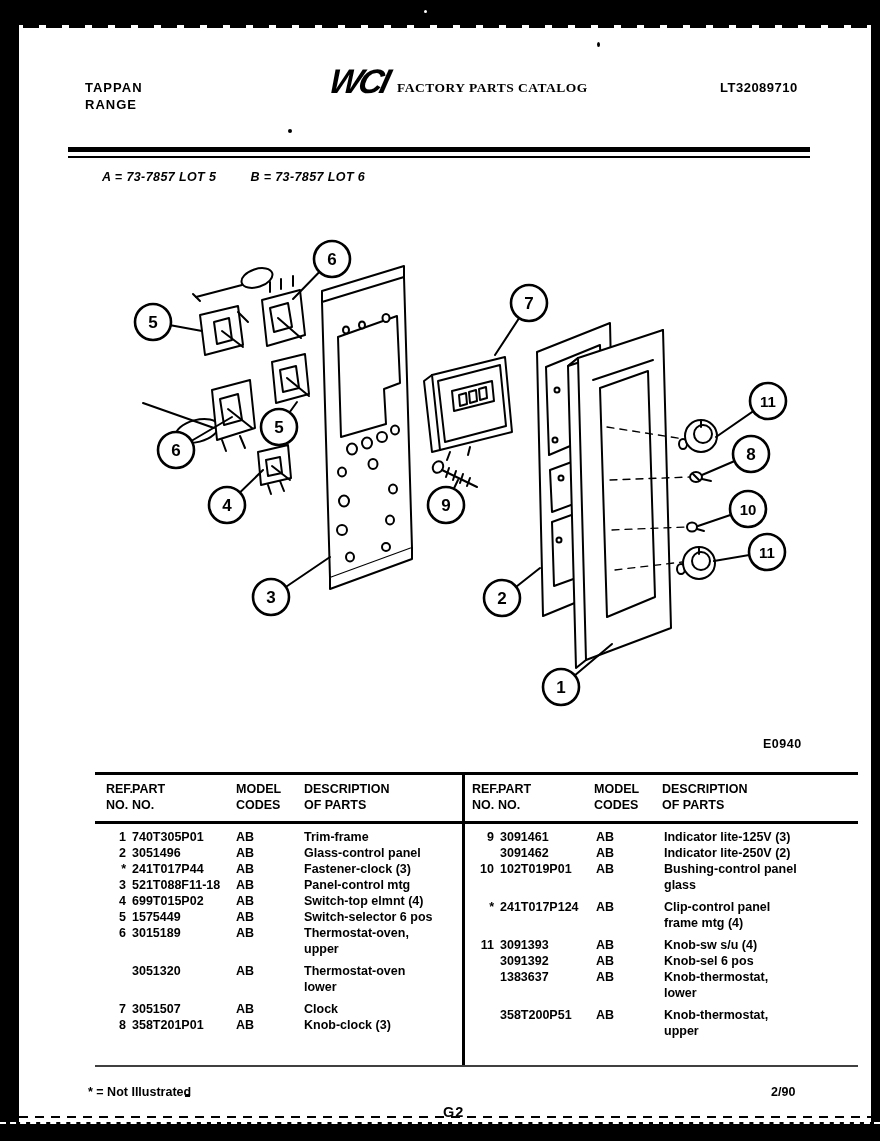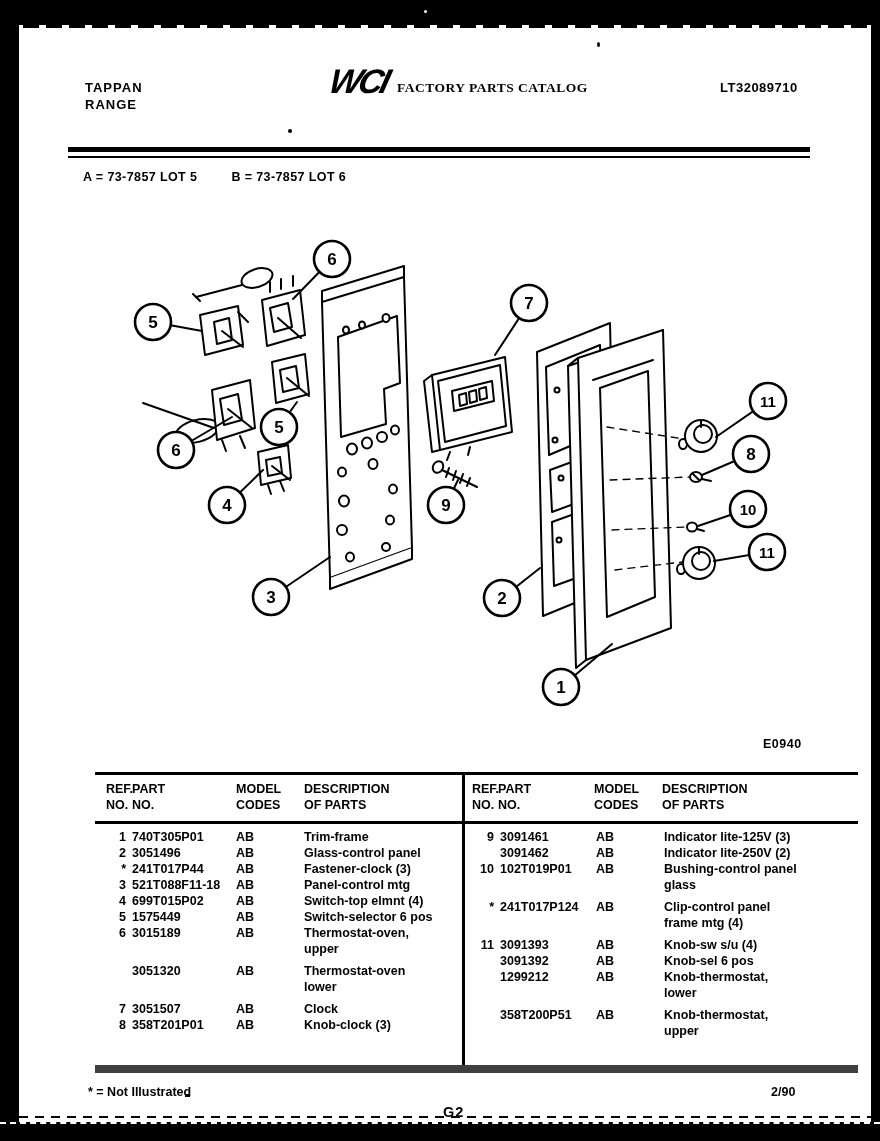--- a/index.html
+++ b/index.html
@@ -16,21 +16,21 @@
   .brand{font-size:13px;letter-spacing:1px;line-height:17px;white-space:pre-line;}
   .logo{font-size:34px;font-style:italic;font-weight:bold;letter-spacing:-3px;transform:skewX(-14deg);display:inline-block;}
   .cat-title{font-size:13.5px;letter-spacing:.5px;font-family:Liberation Serif, serif;}
   .doc-num{font-size:13px;letter-spacing:.5px;}
   .dbl-rule{border-top:5px solid #000;border-bottom:2px solid #000;height:4px;}
   .models{font-size:12.5px;letter-spacing:.4px;}
   .models span{margin-right:34px;}
   .figcode{font-size:12.5px;letter-spacing:.5px;}
   
   .parts-table{position:absolute;left:95px;top:772px;width:763px;height:290px;
-               border-top:3px solid #000;border-bottom:8px solid #404040;font-size:12.5px;}
+               border-top:3px solid #000;border-bottom:2px solid #404040;font-size:12.5px;}
   .tbl-hsep{position:absolute;left:0;right:0;top:46px;height:3px;background:#000;}
   .tbl-vdiv{position:absolute;left:367px;top:0;bottom:0;width:3px;background:#000;}
   .half{position:absolute;top:54px;}
   .half.left{left:5px;width:362px;}
   .half.right{left:371px;width:388px;}
   .hdr{position:absolute;top:6px;display:flex;}
   .hdr.left{left:5px;width:362px;}
   .hdr.right{left:371px;width:388px;}
   .row{display:flex;line-height:16px;}
   .m6{margin-top:6px;}
@@ -236,21 +236,21 @@
   <div class="speck" style="left:185px;top:1094px;width:5px;height:3px;border-radius:0;"></div>
 
   <div class="abs brand" style="left:85px;top:79px;">TAPPAN
 RANGE</div>
   <div class="abs" style="left:330px;top:62px;">
     <span class="logo">WCI</span>
   </div>
   <div class="abs cat-title" style="left:397px;top:80px;">FACTORY PARTS CATALOG</div>
   <div class="abs doc-num" style="left:714px;top:80px;margin-left:6px;">LT32089710</div>
   <div class="abs dbl-rule" style="left:68px;top:147px;width:742px;"></div>
-  <div class="abs models" style="left:83px;top:170px;">
+  <div class="abs models" style="left:102px;top:170px;font-style:italic;">
     <span>A = 73-7857 LOT 5</span><span>B = 73-7857 LOT 6</span>
   </div>
 
   <div class="abs figcode" style="left:763px;top:737px;">E0940</div>
 
   <div class="parts-table">
     <div class="tbl-hsep"></div>
     <div class="tbl-vdiv"></div>
 
     <div class="hdr left">
@@ -373,21 +373,21 @@
           <span class="c-desc">Knob-sw s/u (4)</span>
         </div>
       <div class="row">
           <span class="c-ref"></span>
           <span class="c-part">3091392</span>
           <span class="c-model">AB</span>
           <span class="c-desc">Knob-sel 6 pos</span>
         </div>
       <div class="row">
           <span class="c-ref"></span>
-          <span class="c-part">1299212</span>
+          <span class="c-part">1383637</span>
           <span class="c-model">AB</span>
           <span class="c-desc">Knob-thermostat,
 lower</span>
         </div>
       <div class="row m6">
           <span class="c-ref"></span>
           <span class="c-part">358T200P51</span>
           <span class="c-model">AB</span>
           <span class="c-desc">Knob-thermostat,
 upper</span>

